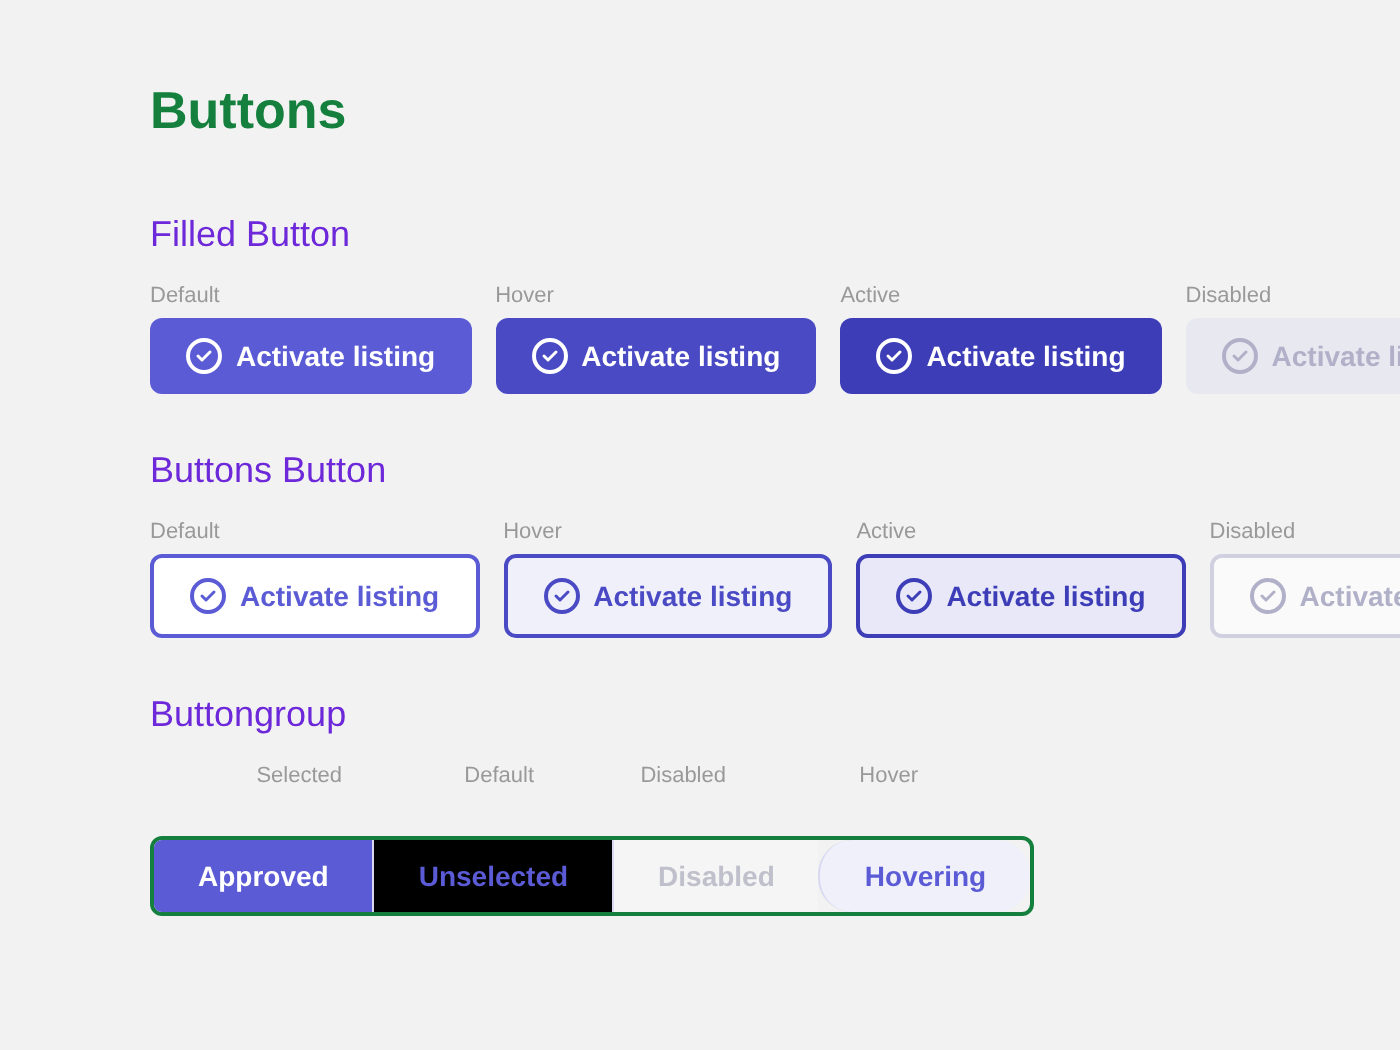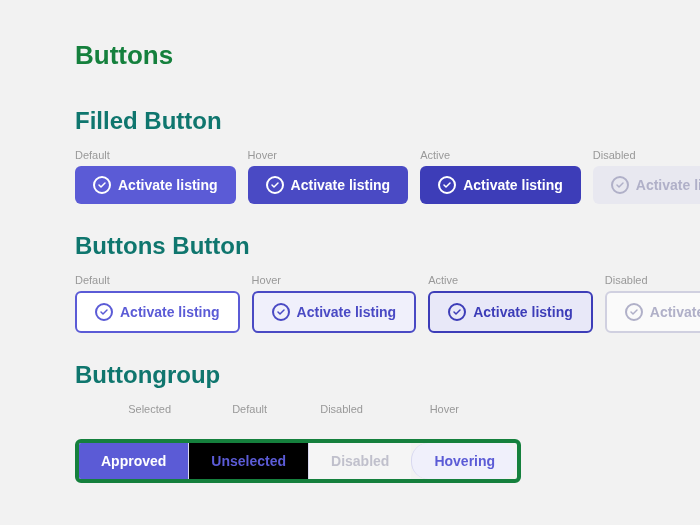--- a/index.html
+++ b/index.html
@@ -16,23 +16,23 @@
     .page-title {
       font-size: 26px;
       font-weight: 700;
       color: #15803d;
       margin-bottom: 36px;
     }
     .section {
       margin-bottom: 28px;
     }
     .section-title {
-      font-size: 24px;
-      font-weight: 700;
-      color: #0f766e;
+      font-size: 18px;
+      font-weight: 400;
+      color: #6d28d9;
       margin-bottom: 14px;
     }
     .button-row {
       display: flex;
       gap: 12px;
       align-items: flex-end;
     }
     .button-col {
       display: flex;
       flex-direction: column;
@@ -123,21 +123,21 @@
     .btn-icon svg {
       width: 10px;
       height: 10px;
     }
 
     
     .buttongroup {
       display: flex;
       border-radius: 6px;
       overflow: hidden;
-      border: 4px solid #15803d;
+      border: 2px solid #15803d;
       width: fit-content;
       margin-top: 24px;
     }
     .bg-btn {
       padding: 10px 22px;
       font-size: 14px;
       font-weight: 600;
       cursor: pointer;
       border: none;
       outline: none;

